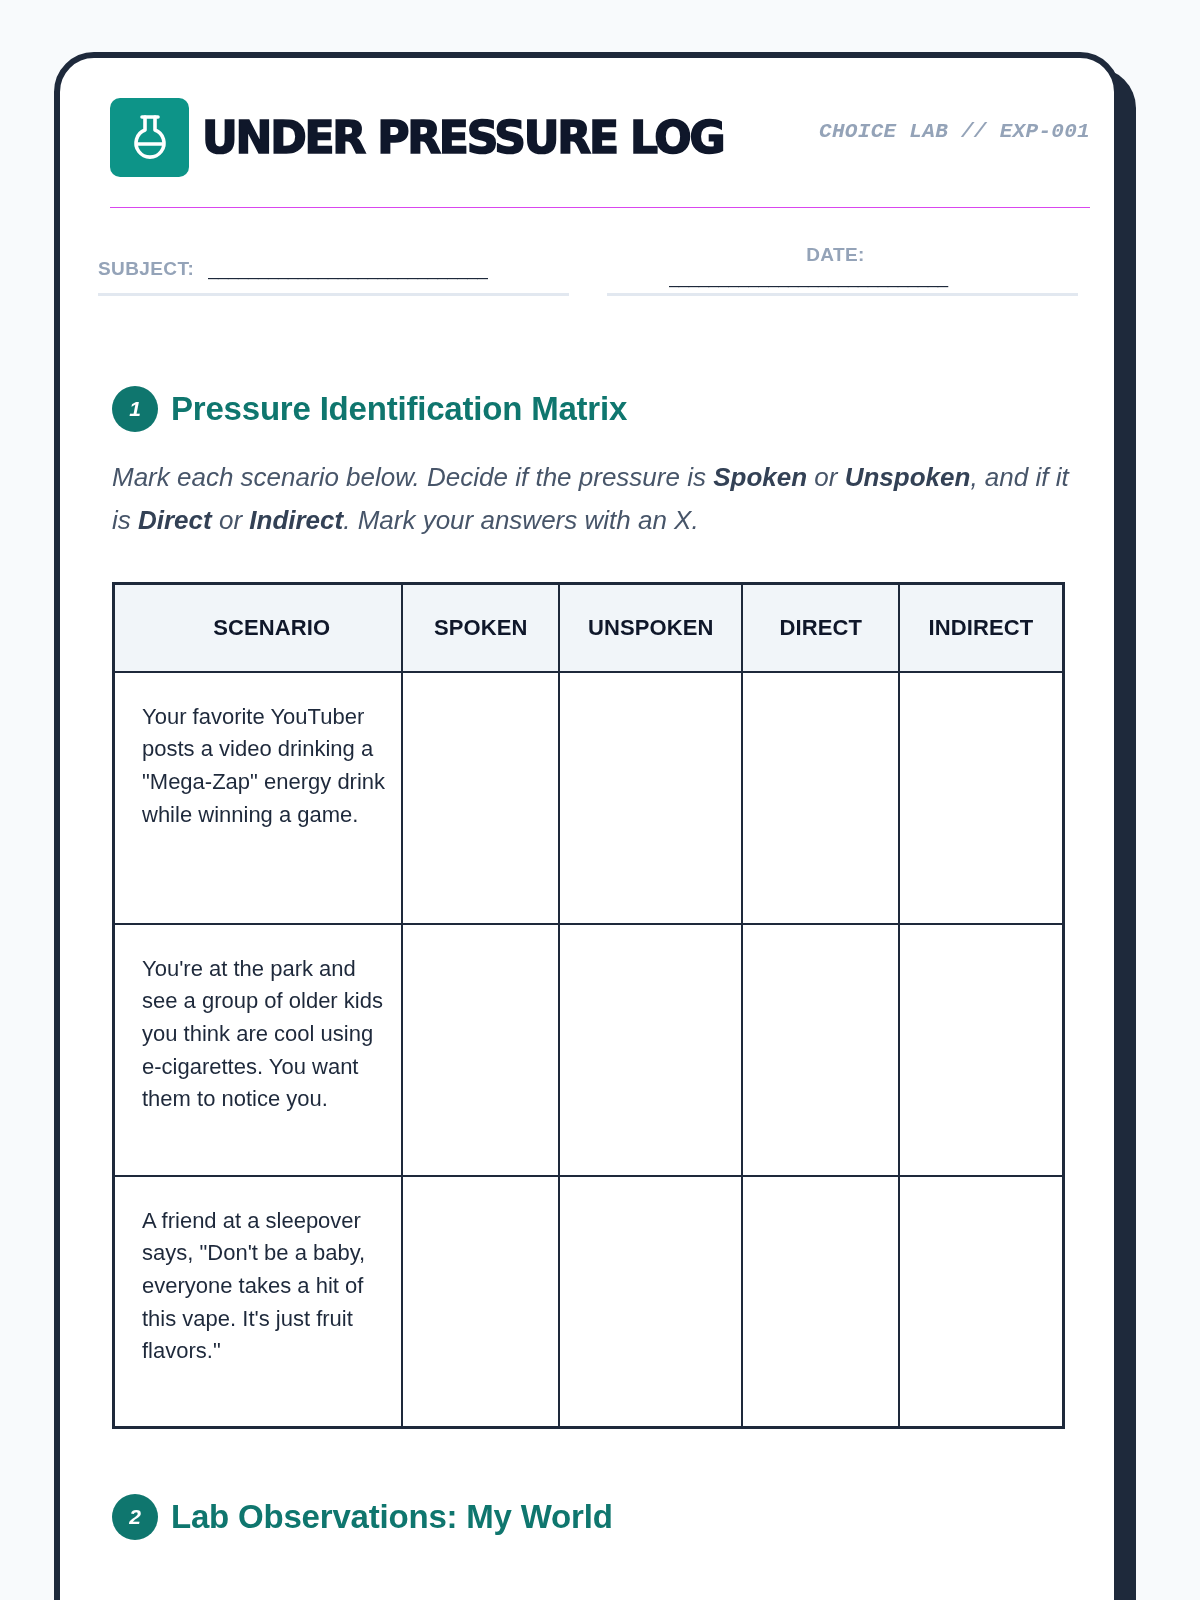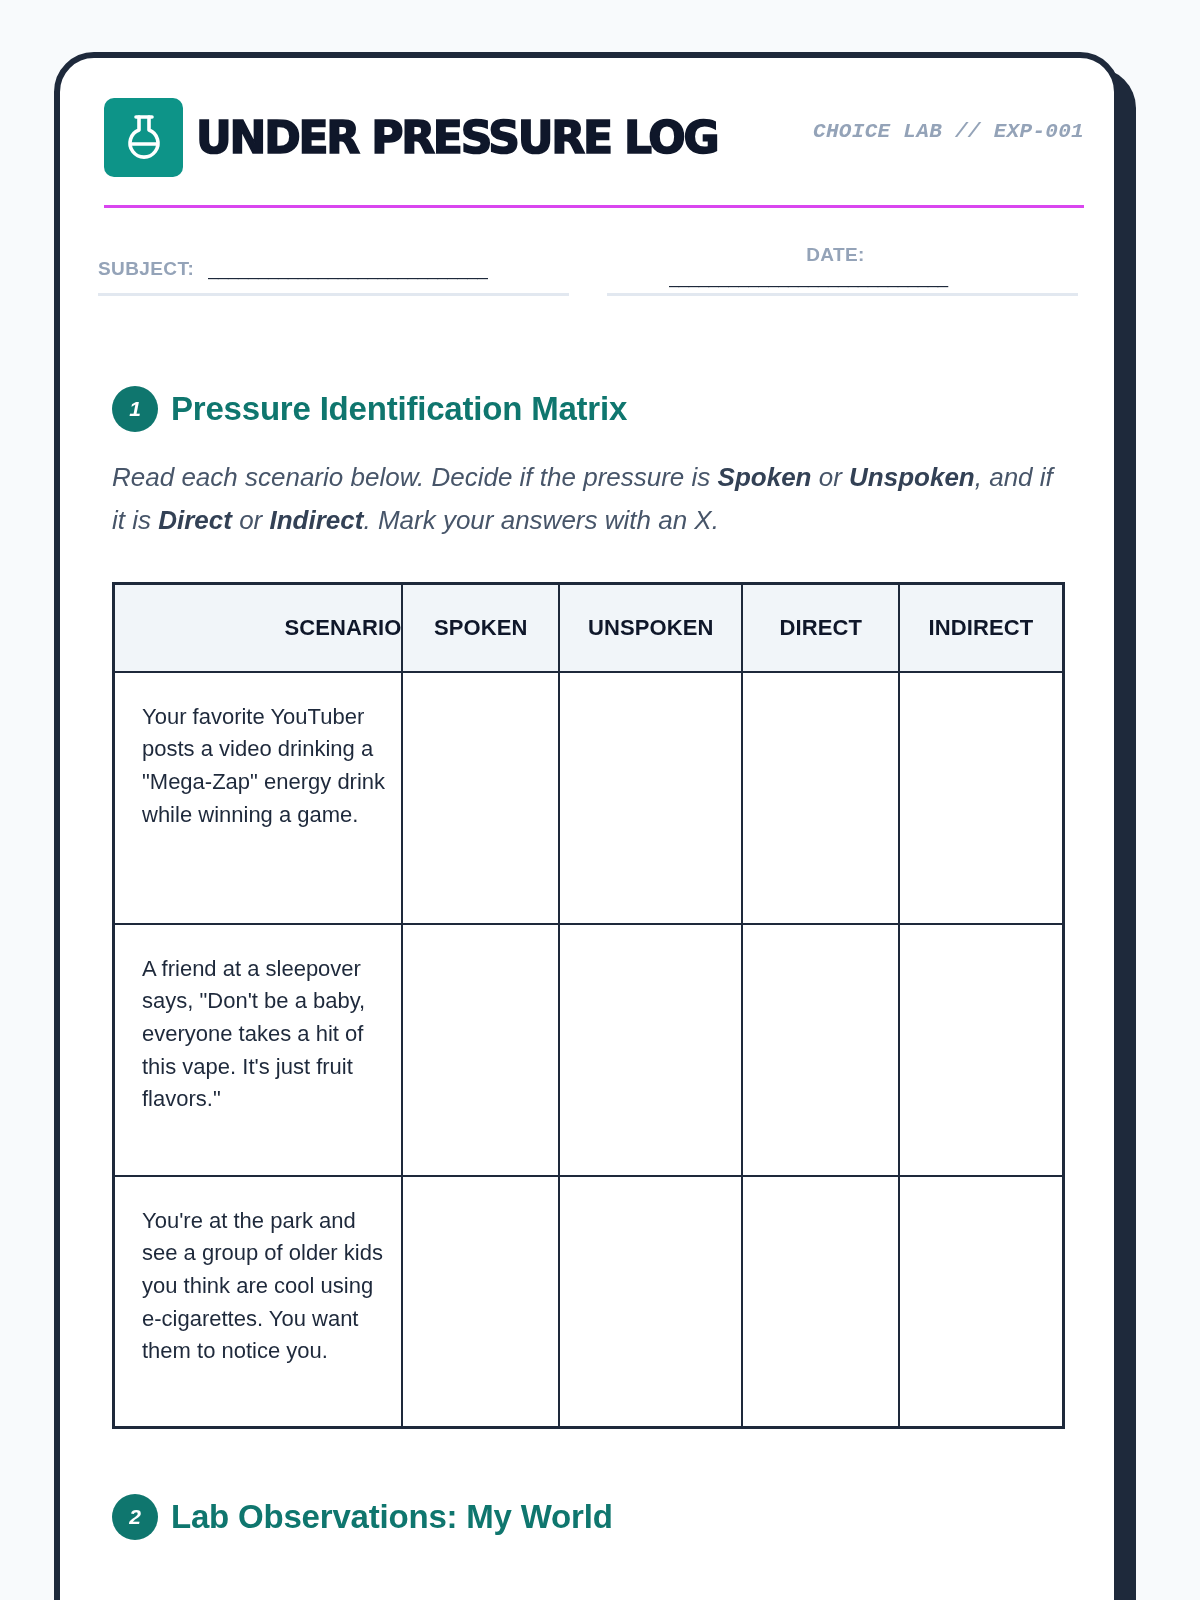--- a/index.html
+++ b/index.html
@@ -16,25 +16,25 @@
     top: 52px;
     width: 1066px;
     height: 1600px;
     background: #ffffff;
     border: 6px solid #1e293b;
     border-radius: 40px 40px 0 0;
     box-shadow: 16px 16px 0 #1e293b;
   }
   .header {
     position: absolute;
-    left: 44px;
+    left: 50px;
     top: 40px;
     width: 980px;
     height: 110px;
-    border-bottom: 3px solid #d946ef;
+    border-bottom: 1px solid #d946ef;
   }
   .logo-tile {
     position: absolute;
     left: 0; top: 0;
     width: 79px; height: 79px;
     background: #0d9488;
     border-radius: 10px;
     display: flex; align-items: center; justify-content: center;
   }
   .title {
@@ -145,21 +145,21 @@
   table.matrix th {
     background: #f1f5f9;
     height: 88px;
     font-family: "Liberation Sans", sans-serif;
     font-weight: bold;
     font-size: 22px;
     color: #0f172a;
     text-align: center;
     letter-spacing: 0.1px;
   }
-  table.matrix th.scenario-h { text-align: right; padding-left: 27px; }
+  table.matrix th.scenario-h { text-align: center; padding-left: 27px; }
   table.matrix td {
     height: 252px;
     vertical-align: top;
   }
   table.matrix td.scenario {
     padding: 28px 5px 0 27px;
     font-family: "Liberation Sans", sans-serif;
     font-size: 22px;
     line-height: 32.7px;
     color: #1e293b;
@@ -192,21 +192,21 @@
       <span class="field-label">DATE:</span>
       <span class="field-line">____________________________</span>
     </div>
   </div>
 
   <div class="section-title s1">
     <div class="badge">1</div>
     <div class="section-heading">Pressure Identification Matrix</div>
   </div>
 
-  <p class="instructions"><span>Read each scenario below. Decide if the pressure is </span><b>Spoken</b><span> or </span><b>Unspoken</b><span>, and if it is </span><b>Direct</b><span> or </span><b>Indirect</b><span>. Mark your answers with an X.</span></p>
+  <p class="instructions"><span>Mark each scenario below. Decide if the pressure is </span><b>Spoken</b><span> or </span><b>Unspoken</b><span>, and if it is </span><b>Direct</b><span> or </span><b>Indirect</b><span>. Mark your answers with an X.</span></p>
 
   <table class="matrix">
     <colgroup>
       <col style="width:290px">
         <col style="width:157px">
         <col style="width:184px">
         <col style="width:157px">
         <col style="width:165px">
     </colgroup>
     <thead>
@@ -220,28 +220,28 @@
     </thead>
     <tbody>
       <tr>
         <td class="scenario">Your favorite YouTuber posts a video drinking a "Mega-Zap" energy drink while winning a game.</td>
         <td class="mark-cell"></td>
         <td class="mark-cell"></td>
         <td class="mark-cell"></td>
         <td class="mark-cell"></td>
       </tr>
       <tr>
+        <td class="scenario">You're at the park and see a group of older kids you think are cool using e-cigarettes. You want them to notice you.</td>
+        <td class="mark-cell"></td>
+        <td class="mark-cell"></td>
+        <td class="mark-cell"></td>
+        <td class="mark-cell"></td>
+      </tr>
+      <tr>
         <td class="scenario">A friend at a sleepover says, "Don't be a baby, everyone takes a hit of this vape. It's just fruit flavors."</td>
-        <td class="mark-cell"></td>
-        <td class="mark-cell"></td>
-        <td class="mark-cell"></td>
-        <td class="mark-cell"></td>
-      </tr>
-      <tr>
-        <td class="scenario">You're at the park and see a group of older kids you think are cool using e-cigarettes. You want them to notice you.</td>
         <td class="mark-cell"></td>
         <td class="mark-cell"></td>
         <td class="mark-cell"></td>
         <td class="mark-cell"></td>
       </tr>
     </tbody>
   </table>
 
   <div class="section-title s2">
     <div class="badge">2</div>

